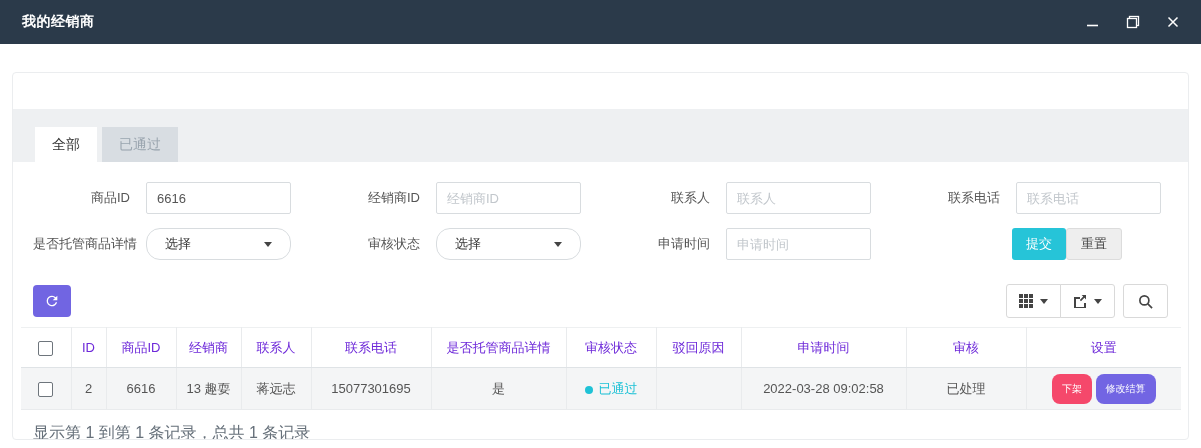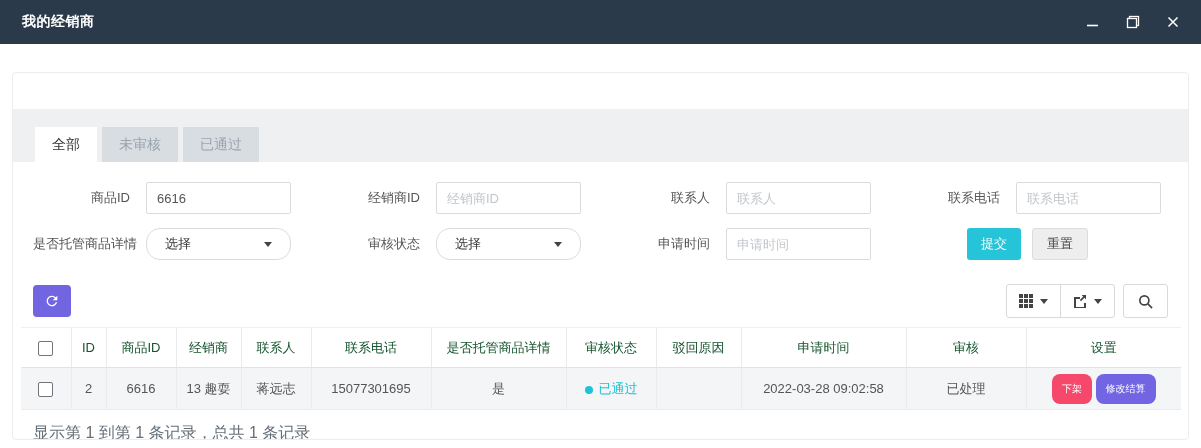--- a/index.html
+++ b/index.html
@@ -26,42 +26,42 @@
   .flabel { flex:0 0 113px; padding-right:16px; text-align:right; color:#555;
             white-space:nowrap; overflow:hidden; }
   .finput { width:145px; height:32px; border:1px solid #d8dcdf; border-radius:2px; padding:0 10px;
             font-family:inherit; font-size:13px; color:#555; outline:none; background:#fff; }
   .finput::placeholder { color:#c2c7cc; }
   .fselect { width:145px; height:32px; border:1px solid #d8dcdf; border-radius:14px; padding:0 18px;
              display:flex; align-items:center; justify-content:space-between; color:#333;
              background:#fff; cursor:pointer; }
   .caret { width:0; height:0; border-left:4px solid transparent; border-right:4px solid transparent;
            border-top:5px solid #444; }
-  .filter-actions { margin-left:auto; margin-right:100px; display:flex; gap:11px; }
+  .filter-actions { margin-left:auto; margin-right:66px; display:flex; gap:0; }
   .btn { height:32px; padding:0 14px; border:none; border-radius:3px; font-size:13px;
          cursor:pointer; font-family:inherit; }
   .btn-submit { background:var(--submit,#26c4d8); color:#fff; }
   .btn-reset  { background:#eeeeee; color:#444; border:1px solid #dcdcdc; }
   
   .toolbar { display:flex; align-items:center; margin-top:24px; padding:0 20px; height:34px; }
   .btn-refresh { width:38px; height:32px; background:var(--refresh,#7165e2); border:none; border-radius:4px;
                  display:flex; align-items:center; justify-content:center; cursor:pointer; }
   .toolbar-right { margin-left:auto; display:flex; align-items:center; }
   .tb-group { display:flex; }
   .tb-btn { height:34px; padding:0 12px; background:#fff; border:1px solid #d9d9d9;
             display:flex; align-items:center; gap:7px; cursor:pointer; }
   .tb-group .tb-btn:first-child { border-radius:3px 0 0 3px; }
   .tb-group .tb-btn:last-child  { border-radius:0 3px 3px 0; margin-left:-1px; }
   .tb-search { margin-left:8px; width:45px; justify-content:center; border-radius:3px; }
   
   table.grid { width:1160px; margin:9px 0 0 8px; border-collapse:collapse; table-layout:fixed; }
   .grid th, .grid td { border-right:1px solid #e9ebed; text-align:center; vertical-align:middle;
                        overflow:hidden; white-space:nowrap; }
   .grid th:last-child, .grid td:last-child { border-right:none; }
-  .grid thead th { height:40px; font-weight:normal; font-size:13px; color:#14532d;
+  .grid thead th { height:40px; font-weight:normal; font-size:13px; color:#6d28d9;
                    border-top:1px solid #eef0f1; border-bottom:1px solid #dfe3e6; background:#fff; }
   .grid tbody td { height:42px; color:#555; background:#f4f5f6; border-bottom:1px solid #e9ebed; }
   .teal { color:var(--status,#1fc2d6); }
   .dot { display:inline-block; width:8px; height:8px; border-radius:50%;
          background:var(--status,#1fc2d6); margin-right:6px; vertical-align:-1px; }
   .chk { width:15px; height:15px; border:1.5px solid #6e757c; border-radius:2px; background:#fff;
          display:inline-block; vertical-align:middle; cursor:pointer; }
   .action-btn { height:30px; border:none; border-radius:8px; color:#fff; font-size:10px;
                 padding:0 10px; cursor:pointer; font-family:inherit; }
   .act-danger { background:var(--danger,#f5486b); }
@@ -92,23 +92,20 @@
         </svg>
     </span>
   </div>
 </div>
 
 <div class="panel">
 
   <div class="tabstrip">
     <div class="tab active">
         <span>全部</span>
-      </div>
-    <div class="tab">
-        <span>未审核</span>
       </div>
     <div class="tab">
         <span>已通过</span>
       </div>
   </div>
 
   <div class="filter-row">
     <div class="fgroup">
       <span class="flabel">商品ID</span>
       <input class="finput" type="text" value="6616" style="">

